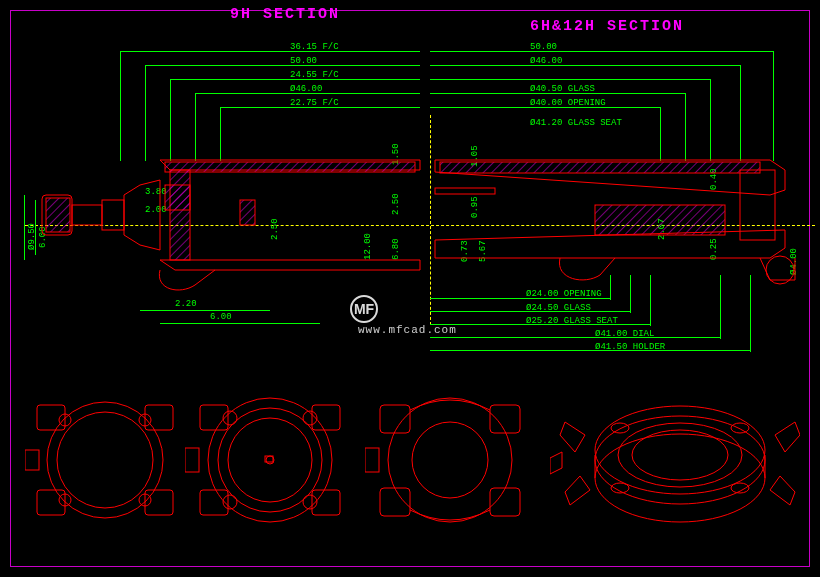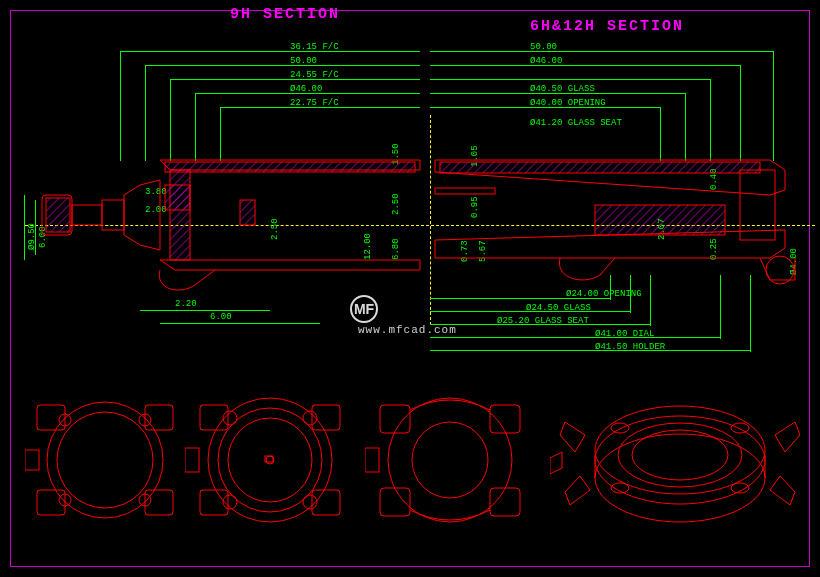--- a/index.html
+++ b/index.html
@@ -158,25 +158,25 @@
 <div class="dim-text vdim" style="left:470px; top:167px;">1.05</div>
 <div class="dim-text vdim" style="left:470px; top:218px;">0.95</div>
 <div class="dim-text vdim" style="left:460px; top:262px;">0.73</div>
 <div class="dim-text vdim" style="left:478px; top:262px;">5.67</div>
 
 <div class="dim-text vdim" style="left:709px; top:190px;">0.40</div>
 <div class="dim-text vdim" style="left:657px; top:240px;">2.07</div>
 <div class="dim-text vdim" style="left:709px; top:260px;">0.25</div>
 
 <div class="dim-line-h" style="left:430px; top:298px; width:180px;"></div>
-<div class="dim-text" style="left:526px; top:289px;margin-left:40px;">Ø24.00 OPENING</div>
+<div class="dim-text" style="left:526px; top:289px;">Ø24.00 OPENING</div>
 <div class="dim-line-h" style="left:430px; top:311px; width:200px;"></div>
 <div class="dim-text" style="left:526px; top:303px;">Ø24.50 GLASS</div>
 <div class="dim-line-h" style="left:430px; top:324px; width:220px;"></div>
-<div class="dim-text" style="left:497px; top:316px;">Ø25.20 GLASS SEAT</div>
+<div class="dim-text" style="left:526px; top:316px;">Ø25.20 GLASS SEAT</div>
 <div class="dim-line-h" style="left:430px; top:337px; width:290px;"></div>
 <div class="dim-text" style="left:595px; top:329px;">Ø41.00 DIAL</div>
 <div class="dim-line-h" style="left:430px; top:350px; width:320px;"></div>
 <div class="dim-text" style="left:595px; top:342px;">Ø41.50 HOLDER</div>
 <div class="ext-line" style="left:610px; top:275px; height:25px;"></div>
 <div class="ext-line" style="left:630px; top:275px; height:38px;"></div>
 <div class="ext-line" style="left:650px; top:275px; height:51px;"></div>
 <div class="ext-line" style="left:720px; top:275px; height:64px;"></div>
 <div class="ext-line" style="left:750px; top:275px; height:77px;"></div>
 

